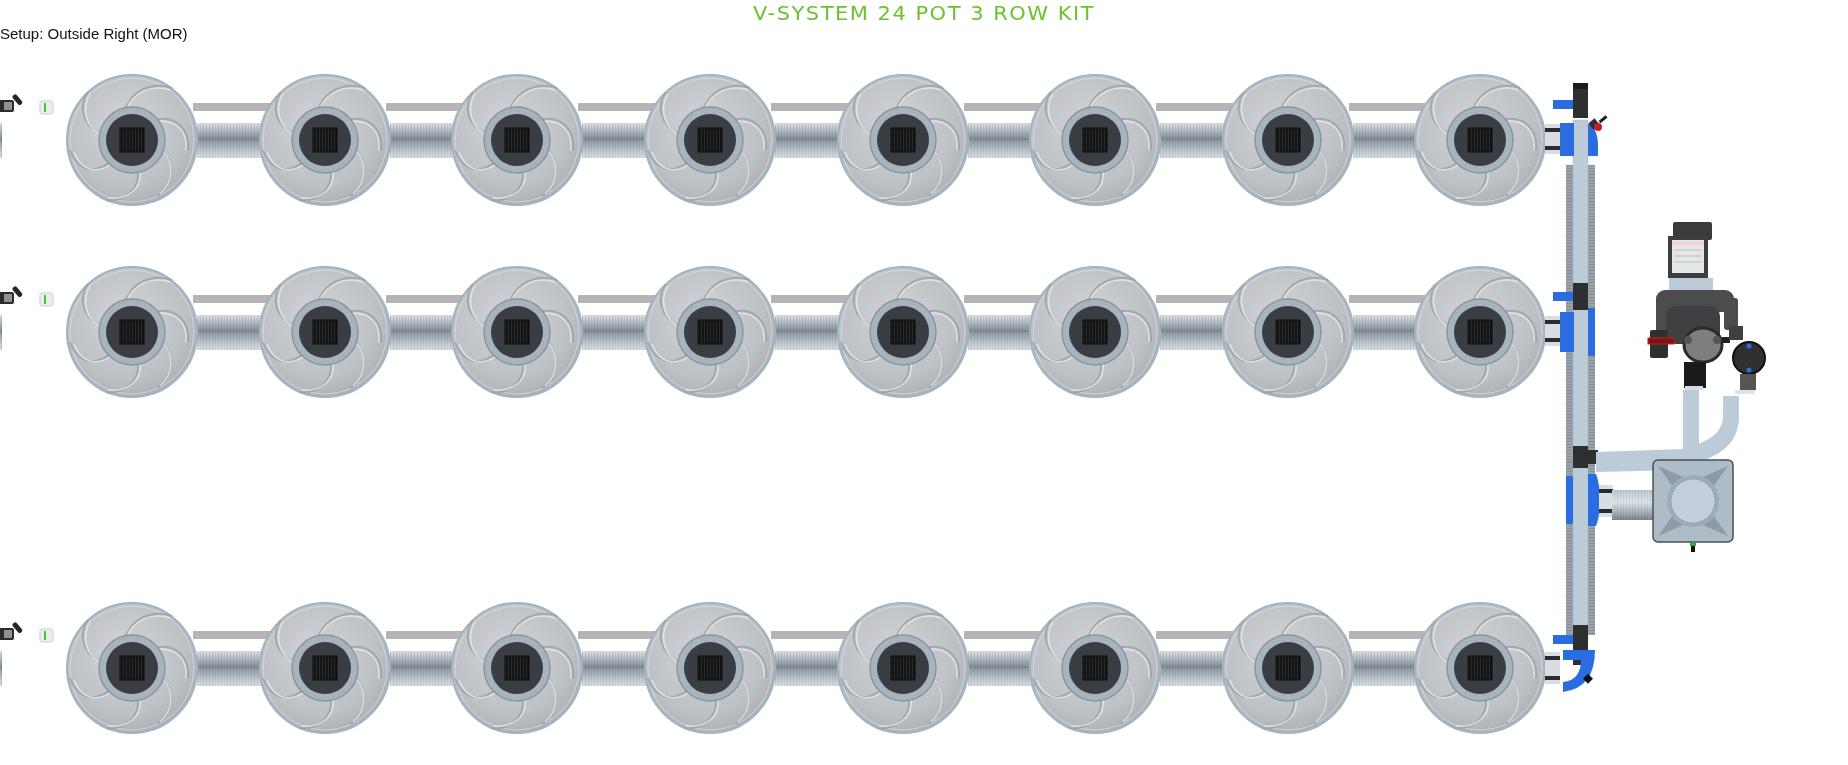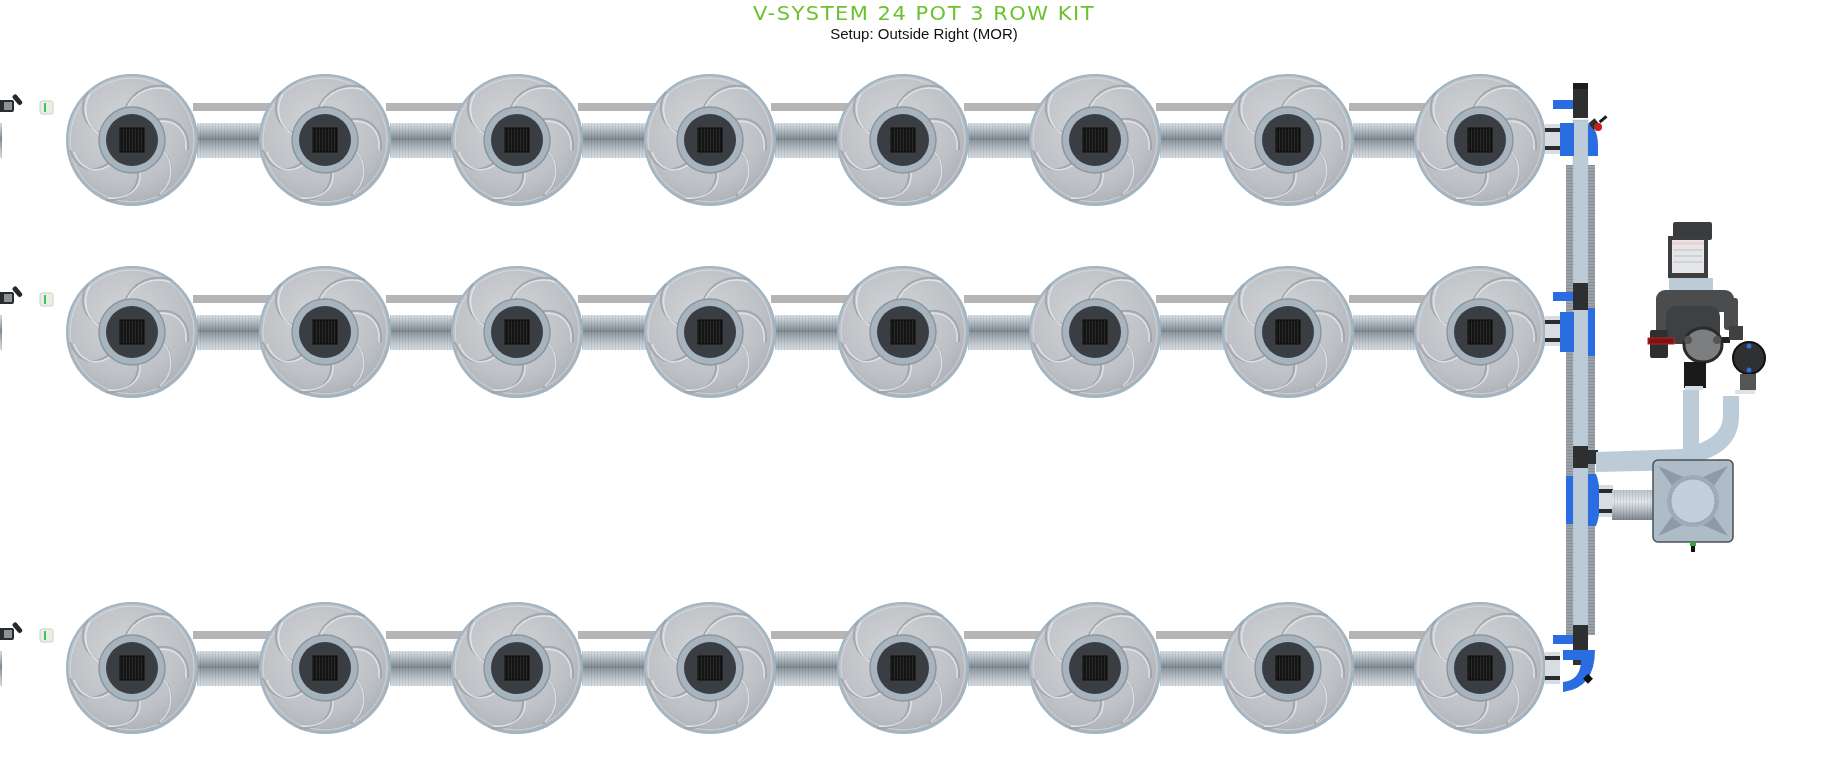--- a/index.html
+++ b/index.html
@@ -1,18 +1,18 @@
 <!DOCTYPE html>
 <html><head>
 <meta charset="utf-8">
 <style>
   html, body { margin:0; padding:0; background:#ffffff; }
   body { width:1848px; height:765px; position:relative; overflow:hidden; font-family:"Liberation Sans", sans-serif; }
   .title { position:absolute; left:0; width:1848px; top:1px; text-align:center; color:#6cc12e; font-family:"DejaVu Sans", sans-serif; font-size:21px; letter-spacing:1.5px; font-weight:normal; transform:scaleY(0.95); }
-  .subtitle { position:absolute; left:0; width:1848px; top:25px; text-align:center; color:#111; font-size:15px; }
+  .subtitle { position:absolute; left:0; width:1848px; top:25px; text-align:left; color:#111; font-size:15px; }
   svg#diagram { position:absolute; left:0; top:0; }
 </style>
 </head>
 <body>
 
 <div class="title">V-SYSTEM 24 POT 3 ROW KIT</div>
 <div class="subtitle">Setup: Outside Right (MOR)</div>
 
 <svg id="diagram" width="1848" height="765" viewBox="0 0 1848 765" xmlns="http://www.w3.org/2000/svg">
   <defs>

